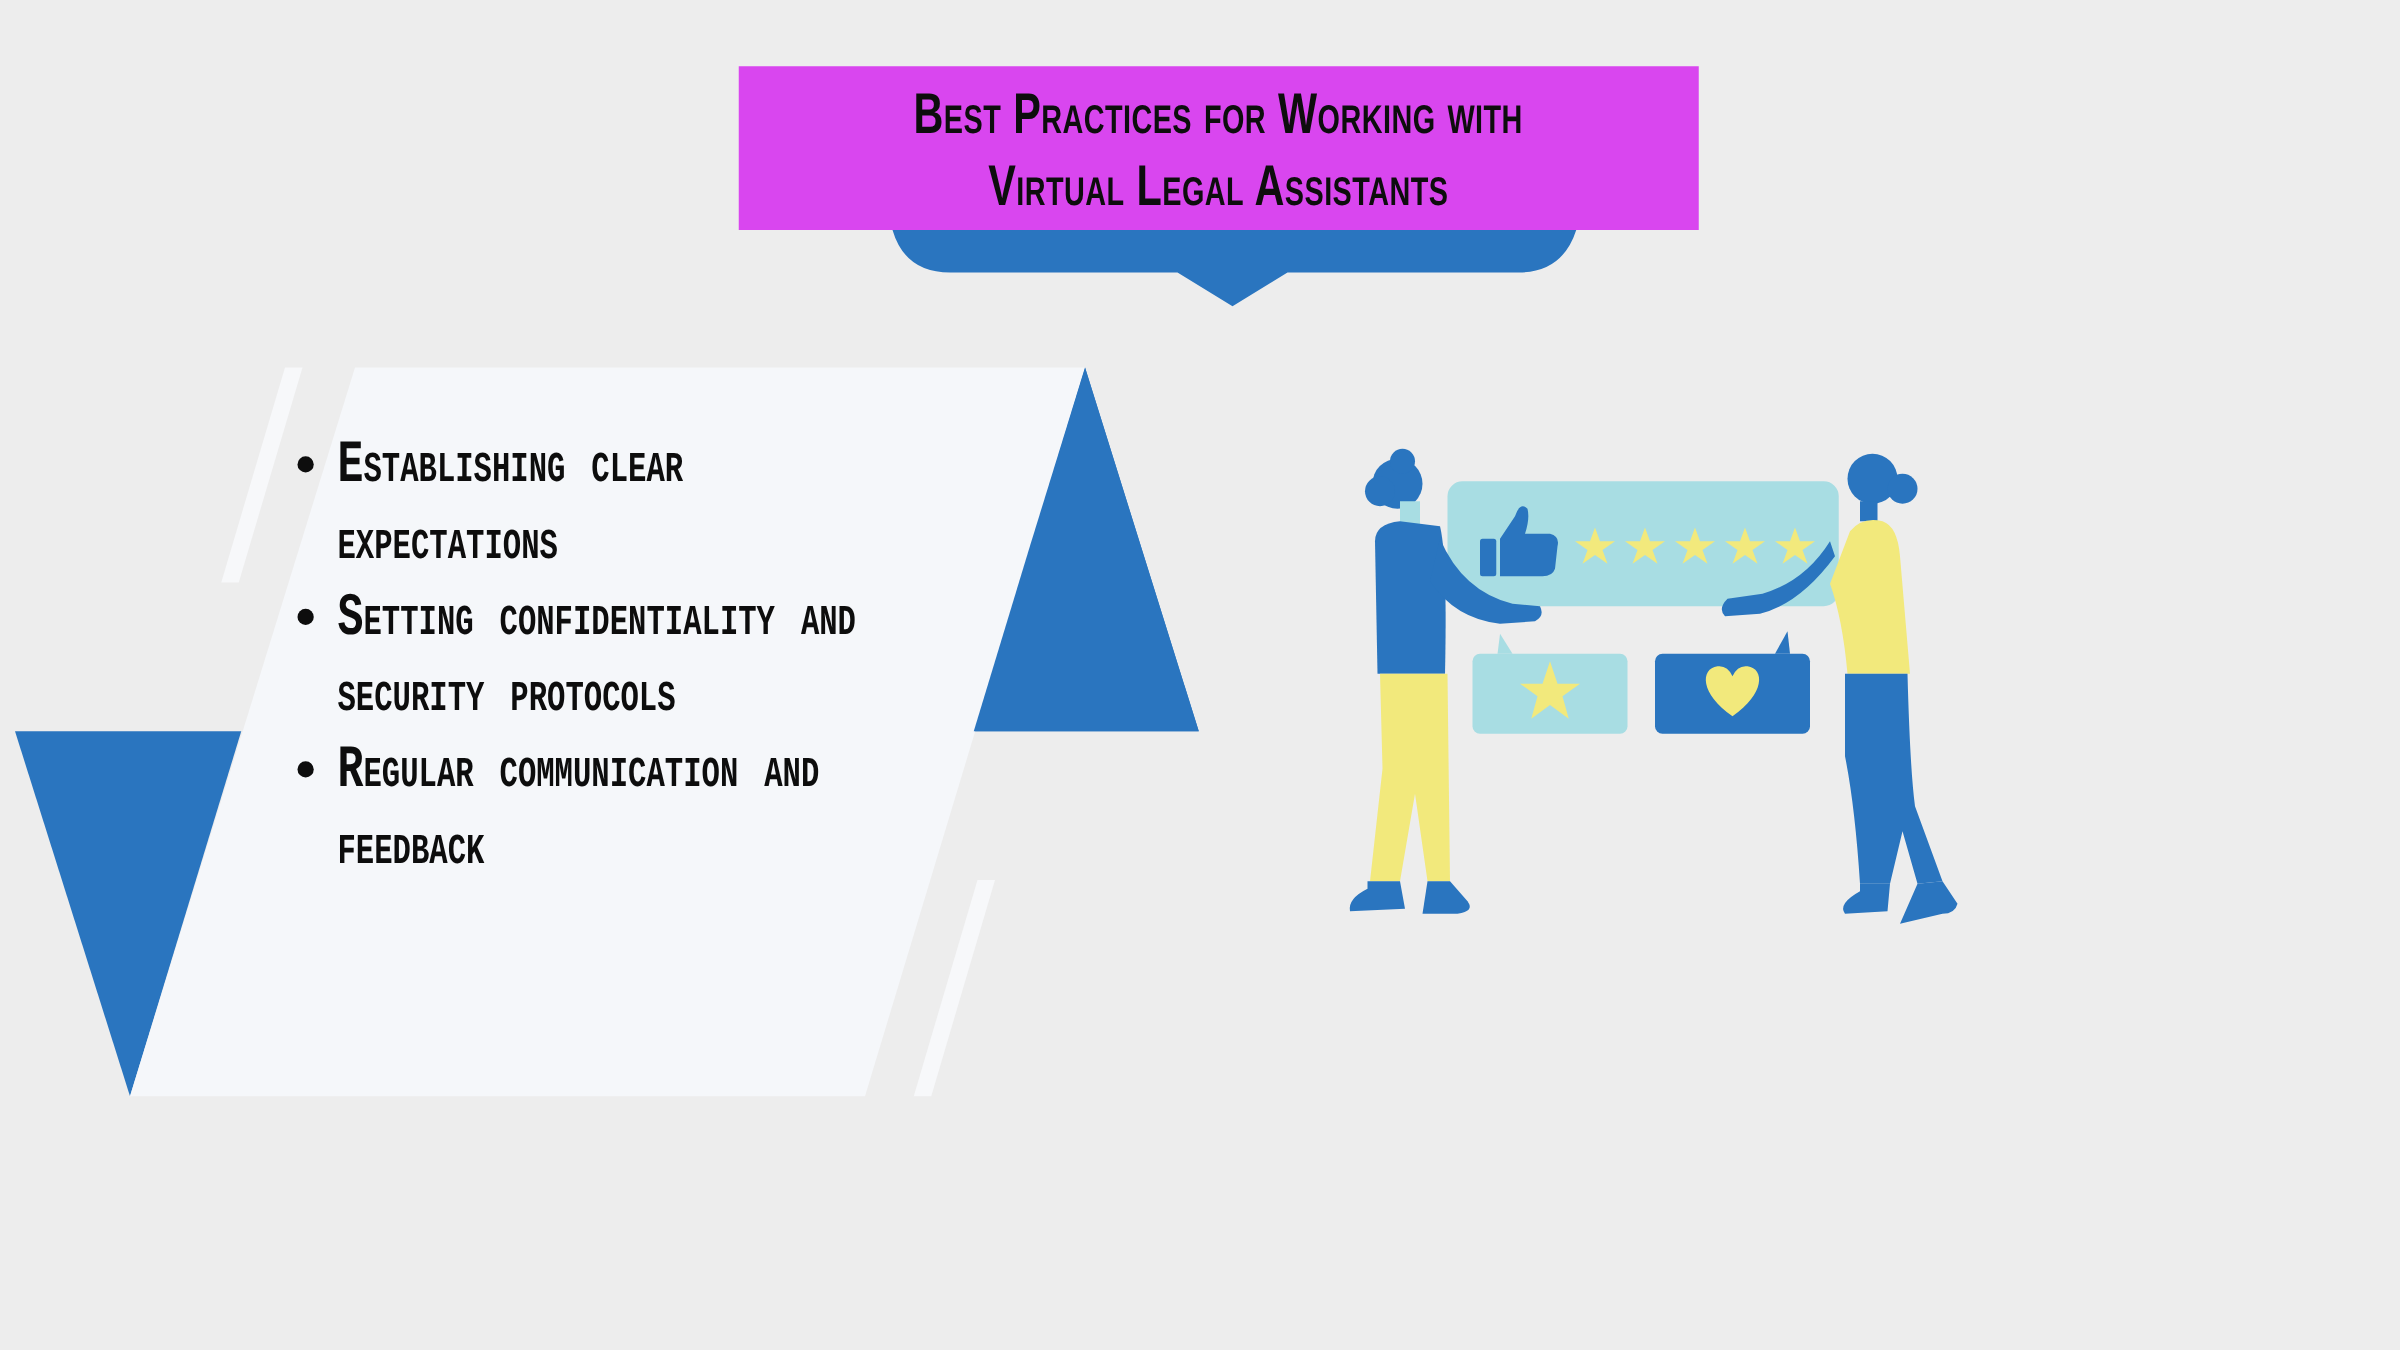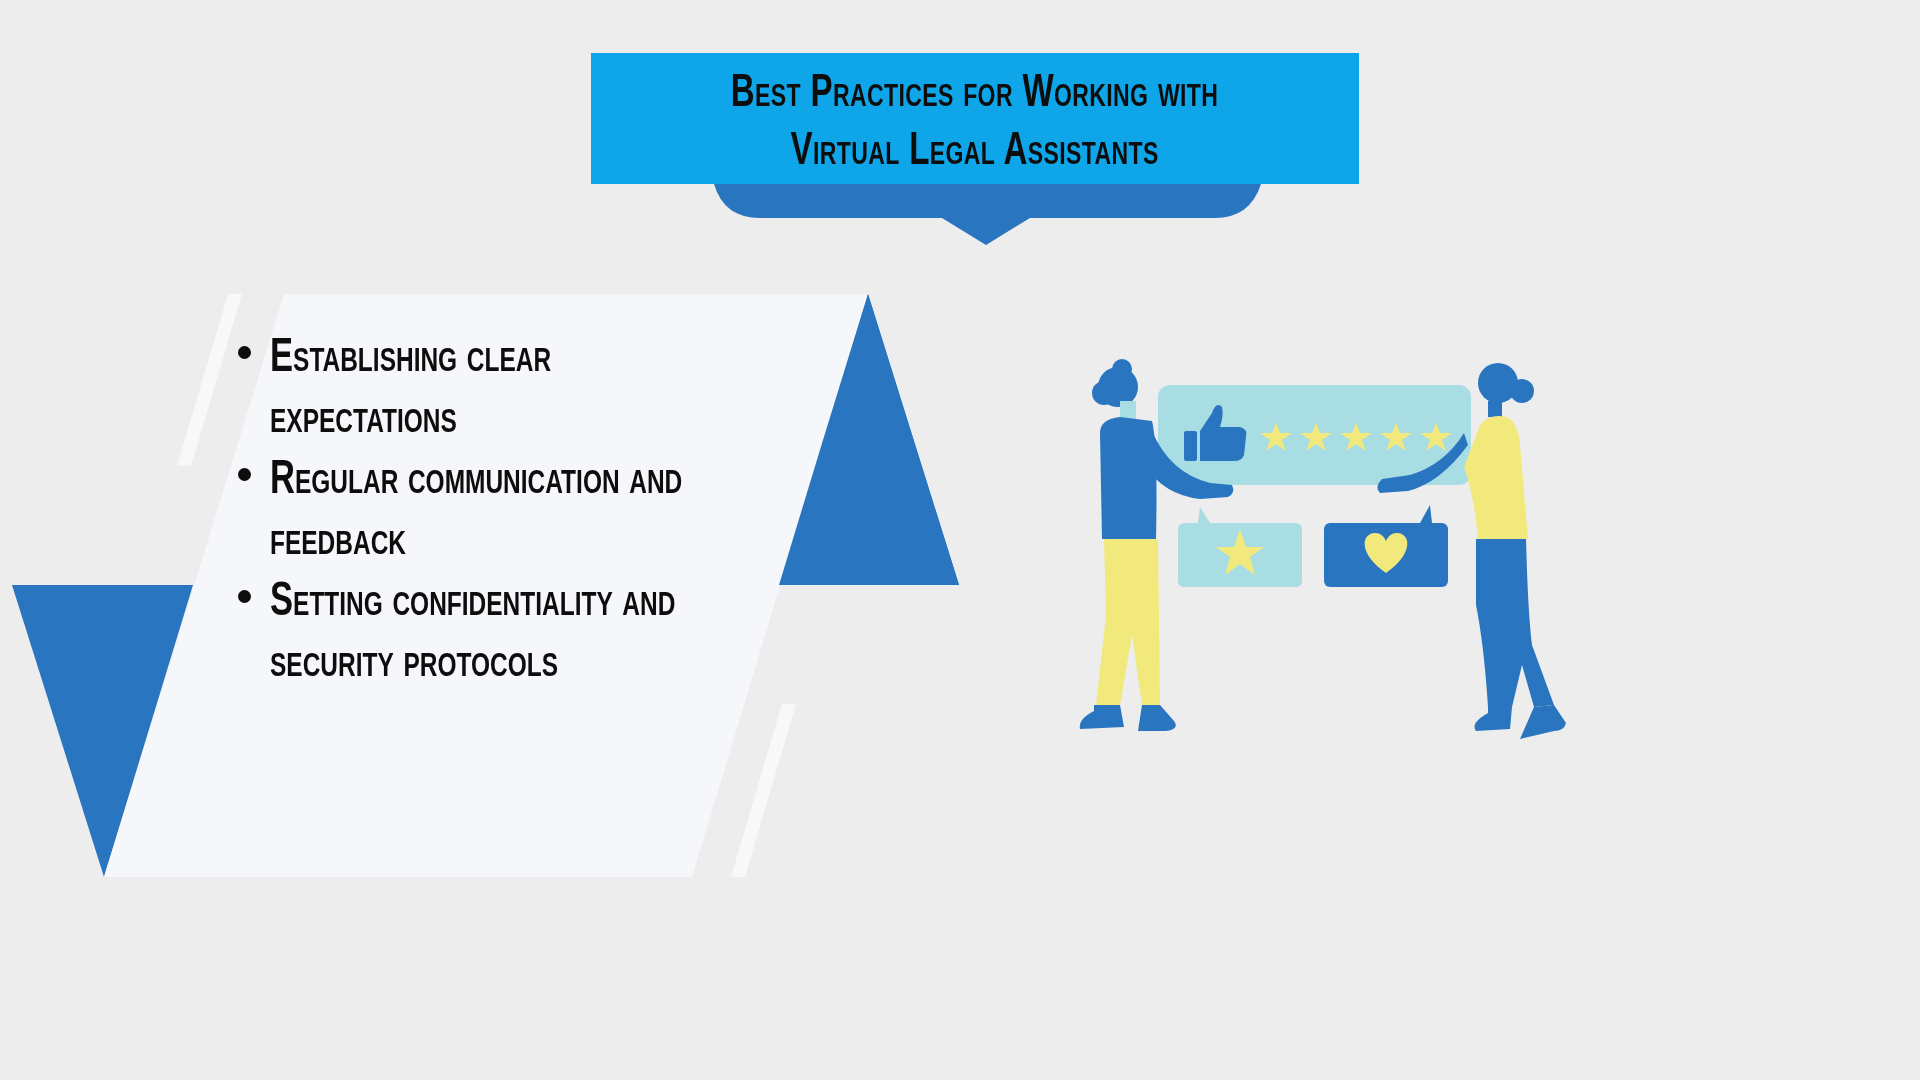--- a/index.html
+++ b/index.html
@@ -1,20 +1,20 @@
 <!DOCTYPE html>
 <html><head>
 <meta charset="utf-8">
 <style>
   html,body{margin:0;padding:0;}
   body{width:1920px;height:1080px;background:#ededed;position:relative;overflow:hidden;font-family:"Liberation Sans",sans-serif;}
   #bg-svg{position:absolute;left:0;top:0;}
-  .title-box{position:absolute;left:591px;top:53px;width:768px;height:131px;background:#0ea5e9;display:flex;flex-direction:column;align-items:center;justify-content:center;}
+  .title-box{position:absolute;left:591px;top:53px;width:768px;height:131px;background:#d946ef;display:flex;flex-direction:column;align-items:center;justify-content:center;}
   .title-line{font-family:"Liberation Sans",sans-serif;font-weight:bold;font-variant:small-caps;font-size:46px;line-height:58px;color:#0d0d0d;transform:scaleX(0.72);white-space:nowrap;letter-spacing:0.5px;}
-  .bullets{position:absolute;left:228px;top:324px;width:640px;margin:0;padding:0;list-style:none;}
+  .bullets{position:absolute;left:228px;top:343px;width:640px;margin:0;padding:0;list-style:none;font-family:Liberation Mono, monospace;}
   .bullet{position:relative;padding-left:42px;}
   .bullet-dot{position:absolute;left:10px;top:22px;width:13px;height:13px;border-radius:50%;background:#0d0d0d;}
   .bullet-text{display:block;font-weight:bold;font-variant:small-caps;font-size:48px;line-height:61px;color:#0d0d0d;transform:scaleX(0.72);transform-origin:left center;white-space:pre-line;width:880px;}
   #illustration{position:absolute;left:1060px;top:355px;}
 </style>
 </head>
 <body>
 
 <svg id="bg-svg" width="1920" height="1080">
 
@@ -39,27 +39,27 @@
 </div>
 
 <ul class="bullets">
   <li class="bullet">
     <span class="bullet-dot"></span>
     <span class="bullet-text">Establishing clear
 expectations</span>
   </li>
   <li class="bullet">
     <span class="bullet-dot"></span>
-    <span class="bullet-text">Regular communication and
-feedback</span>
+    <span class="bullet-text">Setting confidentiality and
+security protocols</span>
   </li>
   <li class="bullet">
     <span class="bullet-dot"></span>
-    <span class="bullet-text">Setting confidentiality and
-security protocols</span>
+    <span class="bullet-text">Regular communication and
+feedback</span>
   </li>
 </ul>
 
 <svg id="illustration" width="520" height="400" viewBox="0 0 520 400">
 
   <rect x="98" y="30" width="313" height="100" rx="12" fill="#a8dde3"></rect>
 
   <g fill="#2a75bf">
     <rect x="124" y="76" width="13" height="30" rx="2"></rect>
     <path d="M140,76 L152,58 Q156,46 162,52 Q164,60 160,72 L180,72 Q188,74 186,82 L184,100 Q182,106 174,106 L140,106 Z"></path>

